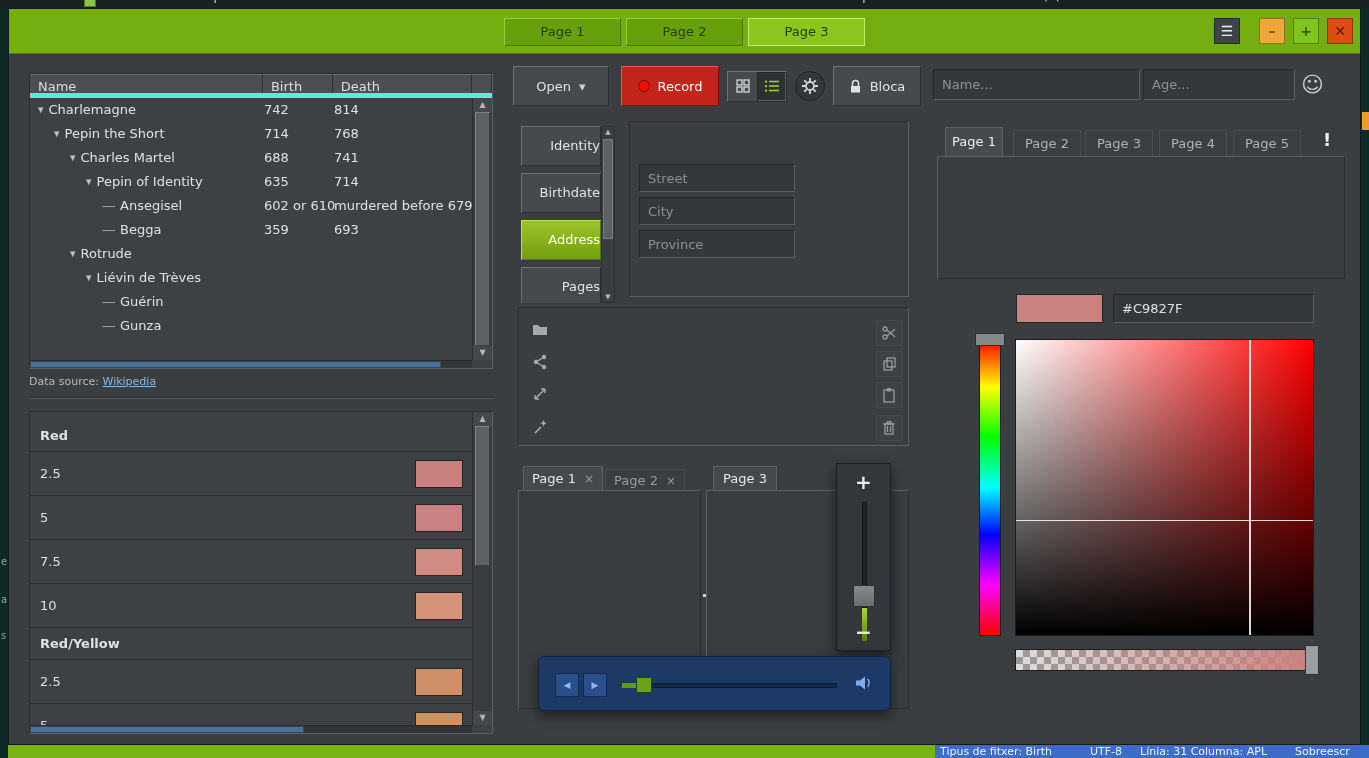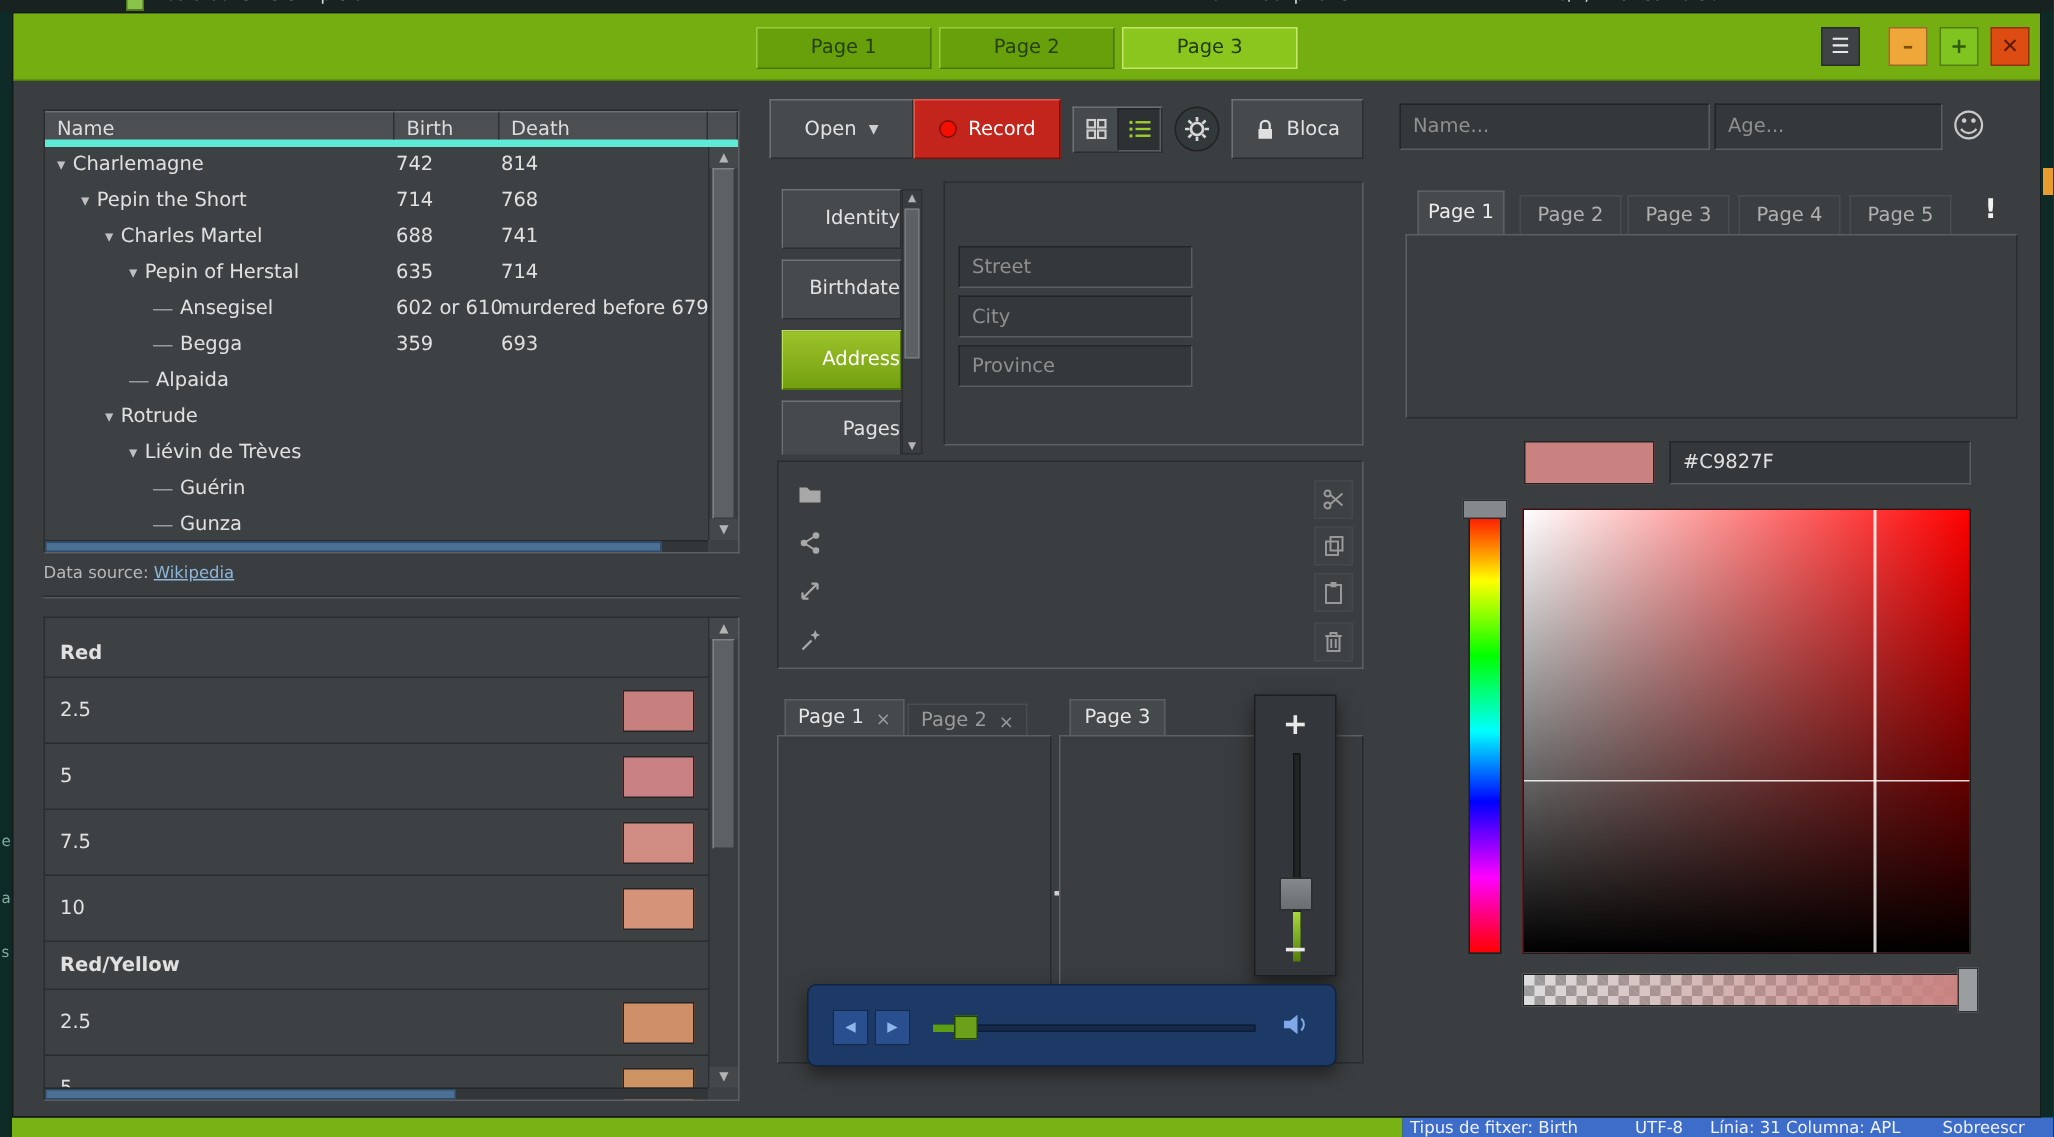--- a/index.html
+++ b/index.html
@@ -57,21 +57,21 @@
   
   .clist-header{height:32px;line-height:32px;font-weight:bold;padding-left:10px;border-bottom:1px solid #2a2d2e}
   .clist-item{height:44px;display:flex;align-items:center;border-bottom:1px solid #2a2d2e}
   .clist-item .lbl{flex:1;padding-left:10px}
   .swatch{width:48px;height:28px;margin-right:11px;border:1px solid #232526;flex:none}
 
   
   .mtoolbar{position:absolute;left:504px;top:62px;height:30px;display:flex;align-items:center}
   .btn{height:40px;display:flex;align-items:center;justify-content:center;gap:8px;cursor:pointer}
   .btn-open{width:96px}
-  .btn-record{width:98px;margin-left:0;color:#fff;border:1px solid;border-color:#e05a50 #7a120c #7a120c #e05a50}
+  .btn-record{width:98px;margin-left:12px;color:#fff;border:1px solid;border-color:#e05a50 #7a120c #7a120c #e05a50}
   .rec-dot{width:12px;height:12px;border-radius:50%;background:#f20f00;border:1px solid #7e0b04}
   .toggle-pair{margin-left:8px;display:flex}
   .tgl{width:29px;height:29px;display:flex;align-items:center;justify-content:center}
   .tgl.active{background:#2e3133;border:1px solid;border-color:#232526 #5a5e60 #5a5e60 #232526}
   .btn-gear{margin-left:8px;width:30px;height:30px;border-radius:15px;background:#33383a;border:1px solid #222;display:flex;align-items:center;justify-content:center}
   .btn-bloca{width:88px;margin-left:8px}
 
   
   .navcol{position:absolute;left:512px;top:117px;width:80px;height:177px;overflow:hidden}
   .navbtn{position:absolute;left:0;width:80px;height:40px;text-align:right;line-height:38px}
@@ -193,48 +193,40 @@
           <div class="c-name" style="padding-left:40px">
               <span class="arrow">▾</span>
               <span>Charles Martel</span>
             </div>
           <div class="c-birth">688</div>
           <div class="c-death">741</div>
         </div>
         <div class="trow">
           <div class="c-name" style="padding-left:56px">
               <span class="arrow">▾</span>
-              <span>Pepin of Herstal</span>
+              <span>Pepin of Identity</span>
             </div>
           <div class="c-birth">635</div>
           <div class="c-death">714</div>
         </div>
         <div class="trow">
           <div class="c-name" style="padding-left:72px">
               <span class="dash"></span>
               <span>Ansegisel</span>
             </div>
           <div class="c-birth">602 or 610</div>
           <div class="c-death">murdered before 679</div>
         </div>
         <div class="trow">
           <div class="c-name" style="padding-left:72px">
               <span class="dash"></span>
               <span>Begga</span>
             </div>
           <div class="c-birth">359</div>
           <div class="c-death">693</div>
-        </div>
-        <div class="trow">
-          <div class="c-name" style="padding-left:56px">
-              <span class="dash"></span>
-              <span>Alpaida</span>
-            </div>
-          <div class="c-birth"></div>
-          <div class="c-death"></div>
         </div>
         <div class="trow">
           <div class="c-name" style="padding-left:40px">
               <span class="arrow">▾</span>
               <span>Rotrude</span>
             </div>
           <div class="c-birth"></div>
           <div class="c-death"></div>
         </div>
         <div class="trow">

